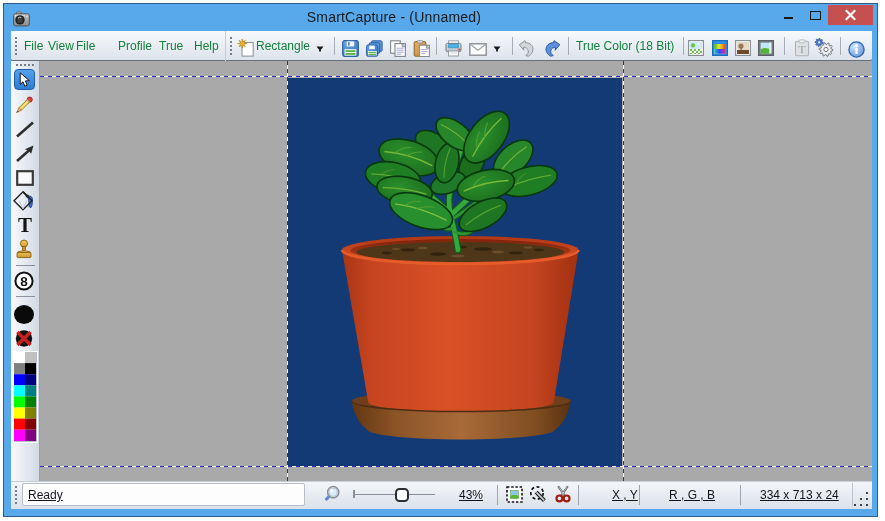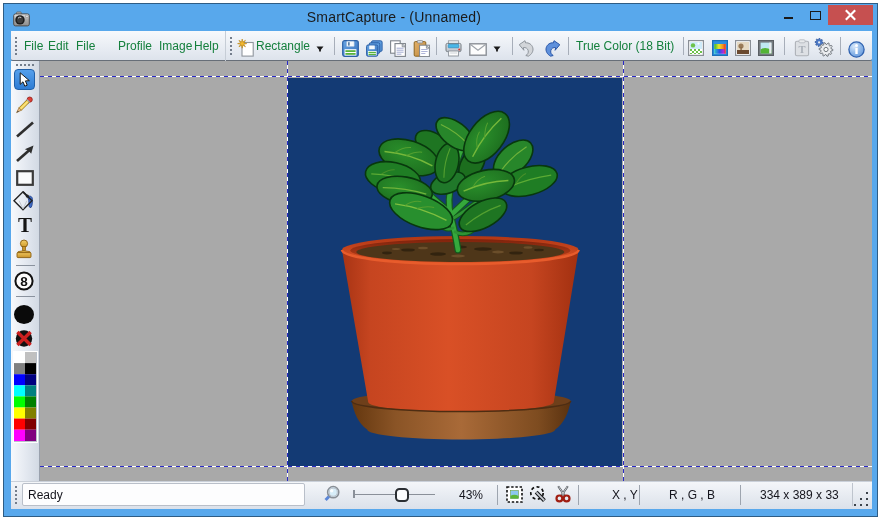--- a/index.html
+++ b/index.html
@@ -8,21 +8,21 @@
   .abs{position:absolute;}
   #win{position:absolute;left:3px;top:3px;width:875px;height:514px;border:1px solid #2E5C84;background:#58A8EC;}
   #title{position:absolute;left:3px;top:9px;width:782px;text-align:center;font-size:14px;color:#1B1B1B;letter-spacing:0.2px;}
   #band{position:absolute;left:11px;top:31px;width:861px;height:30px;background:linear-gradient(#F7F9FC,#DDE3EC);border-bottom:1px solid #676E78;border-radius:0 0 2px 2px;}
   #strip{position:absolute;left:11px;top:61px;width:29px;height:420px;background:linear-gradient(90deg,#F7F9FC 0%,#E3E8F0 55%,#D2D9E3 100%);border-right:1px solid #9AA1AD;}
   #canvas{position:absolute;left:40px;top:61px;width:832px;height:420px;background:#A9A9A9;overflow:hidden;}
   #status{position:absolute;left:11px;top:481px;width:861px;height:28px;background:linear-gradient(#F4F6F9,#DBE1EA);border-top:1px solid #CAD0D9;}
   .menu{position:absolute;top:0;height:30px;line-height:31px;font-size:12px;color:#15803d;}
   .sep{position:absolute;top:6px;height:18px;width:1px;background:#A7AEB9;}
   .ssep{position:absolute;top:4px;height:20px;width:1px;background:#9EA5AF;}
-  .stext{position:absolute;top:0;height:28px;line-height:28px;font-size:12px;color:#14141C;}
+  .stext{position:absolute;top:0;height:28px;line-height:28px;font-size:12px;color:#14141C;text-decoration:underline;}
   .vgrip{position:absolute;width:2px;background:repeating-linear-gradient(180deg,#747E8C 0 2px,rgba(0,0,0,0) 2px 4px);}
   .icon{position:absolute;}
   
   .gh{position:absolute;height:1.5px;left:0;width:832px;background:repeating-linear-gradient(90deg,#2A2AC8 0 4px,#FFFFFF 4px 8px);}
   .gv{position:absolute;width:1.5px;top:0;height:420px;background:repeating-linear-gradient(180deg,#2A2AC8 0 4px,#FFFFFF 4px 8px);}
 </style>
 </head>
 <body>
 <div id="win"></div>
 
@@ -46,24 +46,24 @@
 <div class="abs" style="left:784px;top:16.5px;width:9px;height:2.5px;background:#1A1A1A"></div>
 <div class="abs" style="left:810px;top:11px;width:11px;height:9px;border:1.7px solid #1A1A1A;background:rgba(0,0,0,0)"></div>
 <div class="abs" style="left:828px;top:5px;width:45px;height:20px;background:#C65050;"></div>
 <svg class="icon" style="left:828px;top:5px" width="45" height="20" viewBox="0 0 45 20">
   <path d="M17.8 5.2 L27.2 14.8 M27.2 5.2 L17.8 14.8" stroke="#FFFFFF" stroke-width="2.1"></path>
 </svg>
 
 <div id="band"></div>
 <div class="vgrip" style="left:15px;top:37px;height:18px"></div>
 <div class="menu" style="left:24px;top:31px">File</div>
-<div class="menu" style="left:48px;top:31px">Edit</div>
+<div class="menu" style="left:48px;top:31px">View</div>
 <div class="menu" style="left:76px;top:31px">File</div>
 <div class="menu" style="left:118px;top:31px">Profile</div>
-<div class="menu" style="left:159px;top:31px">Image</div>
+<div class="menu" style="left:159px;top:31px">True</div>
 <div class="menu" style="left:194px;top:31px">Help</div>
 <div class="abs" style="left:225px;top:31px;width:1px;height:30px;background:#C6CDD6"></div>
 <div class="vgrip" style="left:230px;top:37px;height:18px"></div>
 
 <svg class="icon" style="left:237px;top:39px" width="18" height="18" viewBox="0 0 18 18">
   <rect x="5" y="3.5" width="11.2" height="13.6" fill="#FFFFFF" stroke="#8F959D" stroke-width="1.1"></rect>
   <path d="M5.20 0.00 L5.85 3.03 L8.45 1.35 L6.77 3.95 L9.80 4.60 L6.77 5.25 L8.45 7.85 L5.85 6.17 L5.20 9.20 L4.55 6.17 L1.95 7.85 L3.63 5.25 L0.60 4.60 L3.63 3.95 L1.95 1.35 L4.55 3.03 Z" fill="#F2B830" stroke="#B8820E" stroke-width="0.6"></path>
 </svg>
 <div class="menu" style="left:256px;top:31px">Rectangle</div>
 <svg class="icon" style="left:315px;top:45px" width="10" height="8" viewBox="0 0 10 8">
@@ -503,21 +503,21 @@
 <div class="vgrip" style="left:15px;top:486px;height:18px"></div>
 <div class="abs" style="left:22px;top:483px;width:283px;height:23px;background:#FDFDFE;border:1px solid #B9BFC9;border-radius:2px;"></div>
 <div class="stext" style="left:28px;top:481px">Ready</div>
 <div class="stext" style="left:459px;top:481px">43%</div>
 <div class="ssep" style="left:497px;top:485px"></div>
 <div class="ssep" style="left:578px;top:485px"></div>
 <div class="stext" style="left:612px;top:481px">X , Y</div>
 <div class="ssep" style="left:639px;top:485px"></div>
 <div class="stext" style="left:669px;top:481px">R , G , B</div>
 <div class="ssep" style="left:740px;top:485px"></div>
-<div class="stext" style="left:760px;top:481px">334 x 389 x 33</div>
+<div class="stext" style="left:760px;top:481px">334 x 713 x 24</div>
 <div class="abs" style="left:852px;top:483px;width:1px;height:23px;background:#BEC4CD"></div>
 
 <svg class="icon" style="left:323px;top:485px" width="18" height="18" viewBox="0 0 18 18">
   <circle cx="10.2" cy="7.2" r="5.6" fill="#D7EDF8" stroke="#898F96" stroke-width="1.5"></circle>
   <circle cx="10.2" cy="7.2" r="4.1" fill="none" stroke="#B9BFC7" stroke-width="1"></circle>
   <circle cx="8.7" cy="5.7" r="1.7" fill="#FFFFFF" opacity="0.9"></circle>
   <path d="M6 11.5 L2.6 15" stroke="#5B86D6" stroke-width="3"></path>
 </svg>
 
 <div class="abs" style="left:353px;top:490px;width:2px;height:8px;background:#8A9099"></div>

